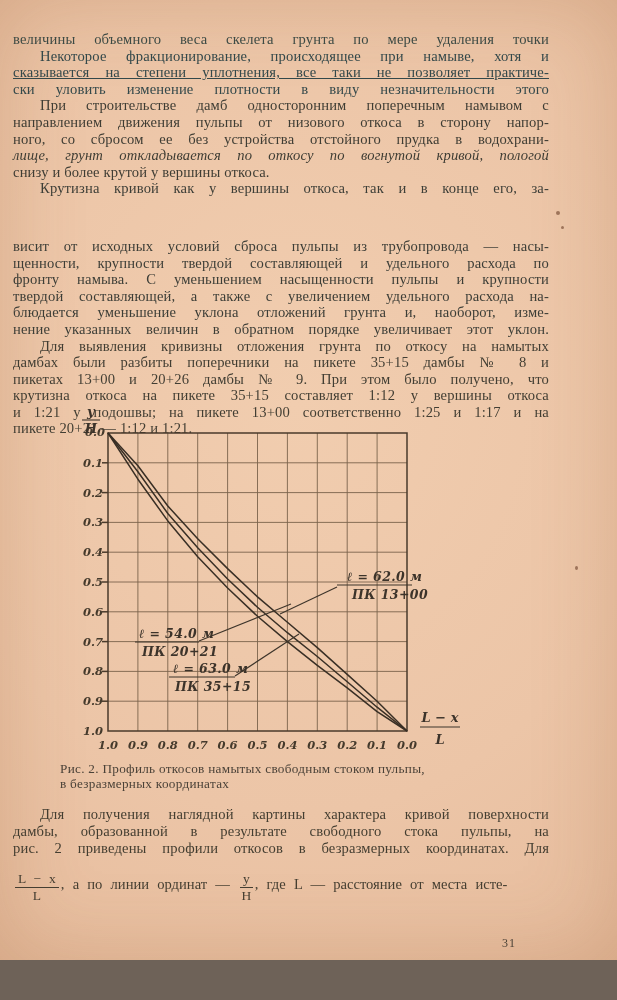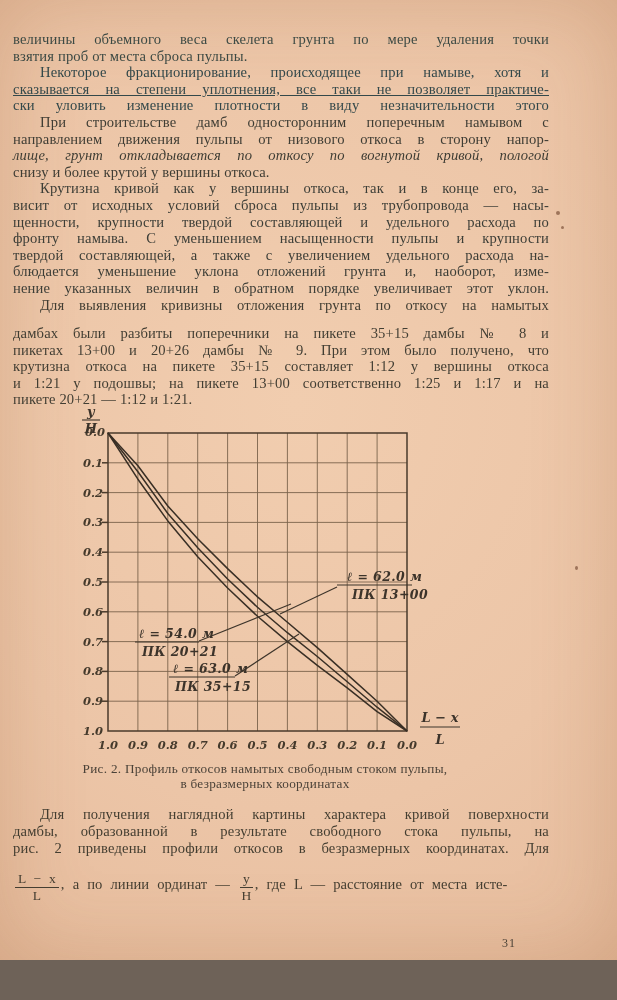--- a/index.html
+++ b/index.html
@@ -10,21 +10,21 @@
     box-shadow: inset 0 0 85px rgba(150,90,50,.24);
     font-family:"Liberation Serif",serif;
   }
   .text-block{position:absolute;left:13px;width:536px;font-size:14.6px;letter-spacing:.15px;}
   #text-top .line{line-height:16.6px;}
   #text-bottom .line{line-height:17.2px;}
   .line{text-align:justify;text-align-last:justify;}
   .line.endline{text-align-last:left;}
   .line.indent{text-indent:27px;}
   .figure{position:absolute;left:60px;top:400px;width:440px;height:400px;}
-  .caption{position:absolute;left:0;top:362px;width:410px;text-align:center;
+  .caption{position:absolute;left:0;top:362px;width:410px;
     font-size:13.2px;line-height:14.6px;color:#4b4238;letter-spacing:.3px;}
   .grid{stroke:#7b634c;stroke-width:.9;}
   .frame{stroke:#493a2b;stroke-width:1.5;fill:none;}
   .curve{stroke:#392f25;stroke-width:1.5;fill:none;stroke-linejoin:round;}
   .leader,.ul{stroke:#3d342a;stroke-width:1.1;}
   .hand{font:italic 700 12.5px "DejaVu Serif",serif;fill:#3c332a;letter-spacing:.4px;}
   .tick{font:italic 700 11.5px "DejaVu Serif",serif;fill:#453a2c;}
   .axis-label{font:italic 700 13px "DejaVu Serif",serif;fill:#3c332a;}
   .formula-line{position:absolute;left:13px;top:872px;width:540px;font-size:14.6px;
     color:#453e31;word-spacing:4.5px;}
@@ -34,37 +34,37 @@
   .page-number{position:absolute;left:502px;top:936px;font-size:12px;color:#4a4136;letter-spacing:1px;}
   .speck{position:absolute;border-radius:50%;background:#7d523a;opacity:.7;}
 </style>
 </head>
 <body>
 
 <div class="page">
 
   <div id="text-top" class="text-block" style="top:31px">
       <div class="line" style="color: rgb(61, 74, 68);">величины объемного веса скелета грунта по мере удаления точки</div>
-      <div class="line endline" style="color: rgb(61, 74, 68);">взятия проб от места сброса пульпы.</div>
       <div class="line indent" style="color: rgb(51, 72, 74);">Некоторое фракционирование, происходящее при намыве, хотя и</div>
       <div class="line" style="color: rgb(51, 72, 74); text-decoration: underline;">сказывается на степени уплотнения, все таки не позволяет практиче-</div>
       <div class="line" style="color: rgb(51, 72, 74);">ски уловить изменение плотности в виду незначительности этого</div>
       <div class="line indent" style="color: rgb(63, 61, 52);">При строительстве дамб односторонним поперечным намывом с</div>
       <div class="line" style="color: rgb(63, 61, 52);">направлением движения пульпы от низового откоса в сторону напор-</div>
+      <div class="line" style="color: rgb(63, 61, 52);">ного, со сбросом ее без устройства отстойного прудка в водохрани-</div>
       <div class="line" style="color: rgb(63, 61, 52); font-style: italic;">лище, грунт откладывается по откосу по вогнутой кривой, пологой</div>
       <div class="line endline" style="color: rgb(63, 61, 52);">снизу и более крутой у вершины откоса.</div>
       <div class="line indent" style="color: rgb(61, 62, 55);">Крутизна кривой как у вершины откоса, так и в конце его, за-</div>
-      <div class="line" style="color: rgb(61, 62, 55);">висит от исходных условий сброса пульпы из трубопровода — насы-</div>
+      <div class="line" style="color: rgb(61, 62, 55); margin-top: 41px;">висит от исходных условий сброса пульпы из трубопровода — насы-</div>
       <div class="line" style="color: rgb(61, 62, 55);">щенности, крупности твердой составляющей и удельного расхода по</div>
       <div class="line" style="color: rgb(61, 62, 55);">фронту намыва. С уменьшением насыщенности пульпы и крупности</div>
       <div class="line" style="color: rgb(61, 62, 55);">твердой составляющей, а также с увеличением удельного расхода на-</div>
       <div class="line" style="color: rgb(61, 62, 55);">блюдается уменьшение уклона отложений грунта и, наоборот, изме-</div>
       <div class="line" style="color: rgb(61, 62, 55);">нение указанных величин в обратном порядке увеличивает этот уклон.</div>
       <div class="line indent" style="color: rgb(66, 62, 51);">Для выявления кривизны отложения грунта по откосу на намытых</div>
-      <div class="line" style="color: rgb(66, 62, 51); margin-top: 12px;">дамбах были разбиты поперечники на пикете 35+15 дамбы № 8 и</div>
+      <div class="line" style="color: rgb(66, 62, 51);">дамбах были разбиты поперечники на пикете 35+15 дамбы № 8 и</div>
       <div class="line" style="color: rgb(66, 62, 51);">пикетах 13+00 и 20+26 дамбы № 9. При этом было получено, что</div>
       <div class="line" style="color: rgb(66, 62, 51);">крутизна откоса на пикете 35+15 составляет 1:12 у вершины откоса</div>
       <div class="line" style="color: rgb(66, 62, 51);">и 1:21 у подошвы; на пикете 13+00 соответственно 1:25 и 1:17 и на</div>
       <div class="line endline" style="color: rgb(66, 62, 51);">пикете 20+21 — 1:12 и 1:21.</div>
     </div>
 
   <div class="figure">
     <svg id="chart" width="440" height="358">
         <line x1="77.9" y1="33" x2="77.9" y2="331" class="grid"></line>
         <line x1="48" y1="62.8" x2="347" y2="62.8" class="grid"></line>

